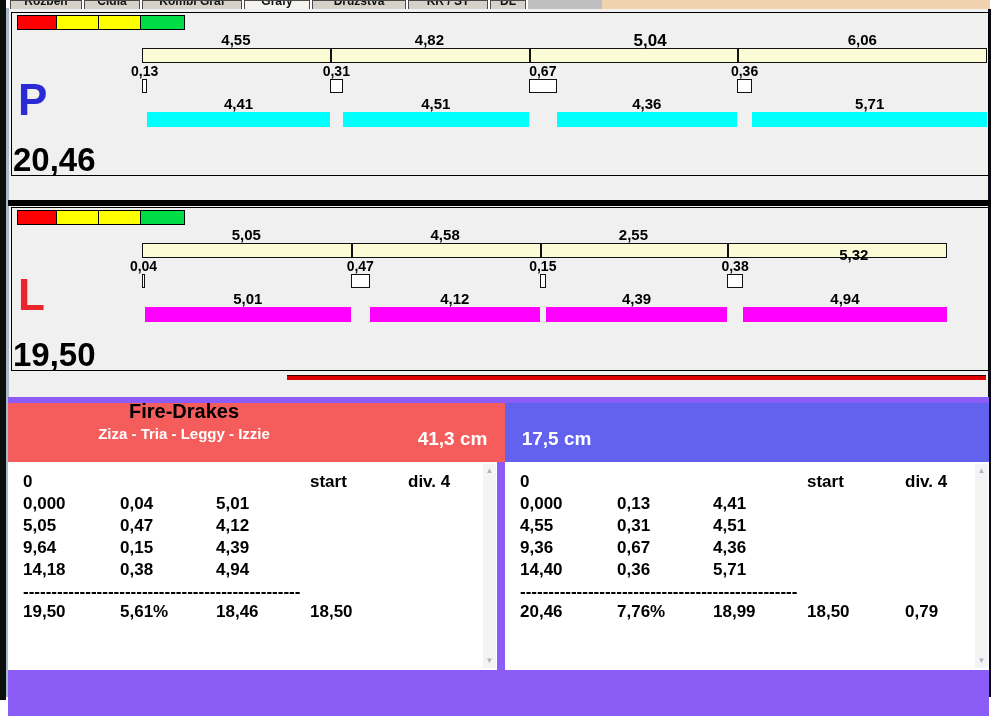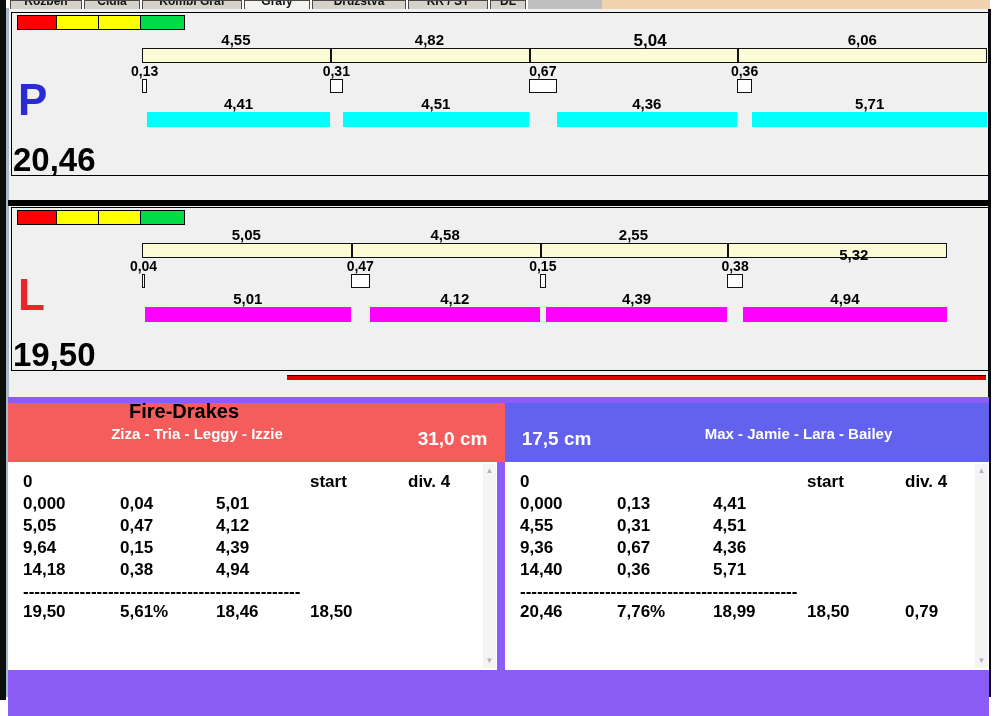--- a/index.html
+++ b/index.html
@@ -144,24 +144,23 @@
   <div class="abs" style="left:8px;top:200px;width:983px;height:6px;background:#000;"></div>
 
   <div class="abs" style="left:287px;top:375px;width:699px;height:4px;background:#E00000;border-top:1px solid #3d0000;"></div>
 
   <div class="bottom-panel">
 
     <div class="hdr" id="hdr-left" style="left: 0px; width: 497px; background: rgb(245, 92, 92);"></div>
     <div class="hdr" id="hdr-right" style="left: 497px; width: 484px; background: rgb(98, 98, 239);"></div>
 
     <div class="hdr-title" style="left:0;width:352px;">Fire-Drakes</div>
-    <div class="hdr-members" style="left:13px;width:352px;">Ziza - Tria - Leggy - Izzie</div>
-    <div class="hdr-height" style="left:392px;width:105px;">31,0 cm</div>
-
-    <div class="hdr-members" style="left:600px;width:381px;">Max - Jamie - Lara - Bailey</div>
+    <div class="hdr-members" style="left:0;width:352px;">Ziza - Tria - Leggy - Izzie</div>
+    <div class="hdr-height" style="left:392px;width:105px;">41,3 cm</div>
+
     <div class="hdr-height" style="left:497px;width:103px;">17,5 cm</div>
 
 
     <div class="rtable" id="table-left" style="left:0;width:489px;">
       <div class="vscroll" style="left:475px;">
         <div class="varr" style="top:0;">▲</div>
         <div class="varr" style="bottom:0;">▼</div>
       </div>
     <div class="cell" style="left: 15px; top: 10px;">0</div>
         <div class="cell" style="left: 302px; top: 10px;">start</div>

